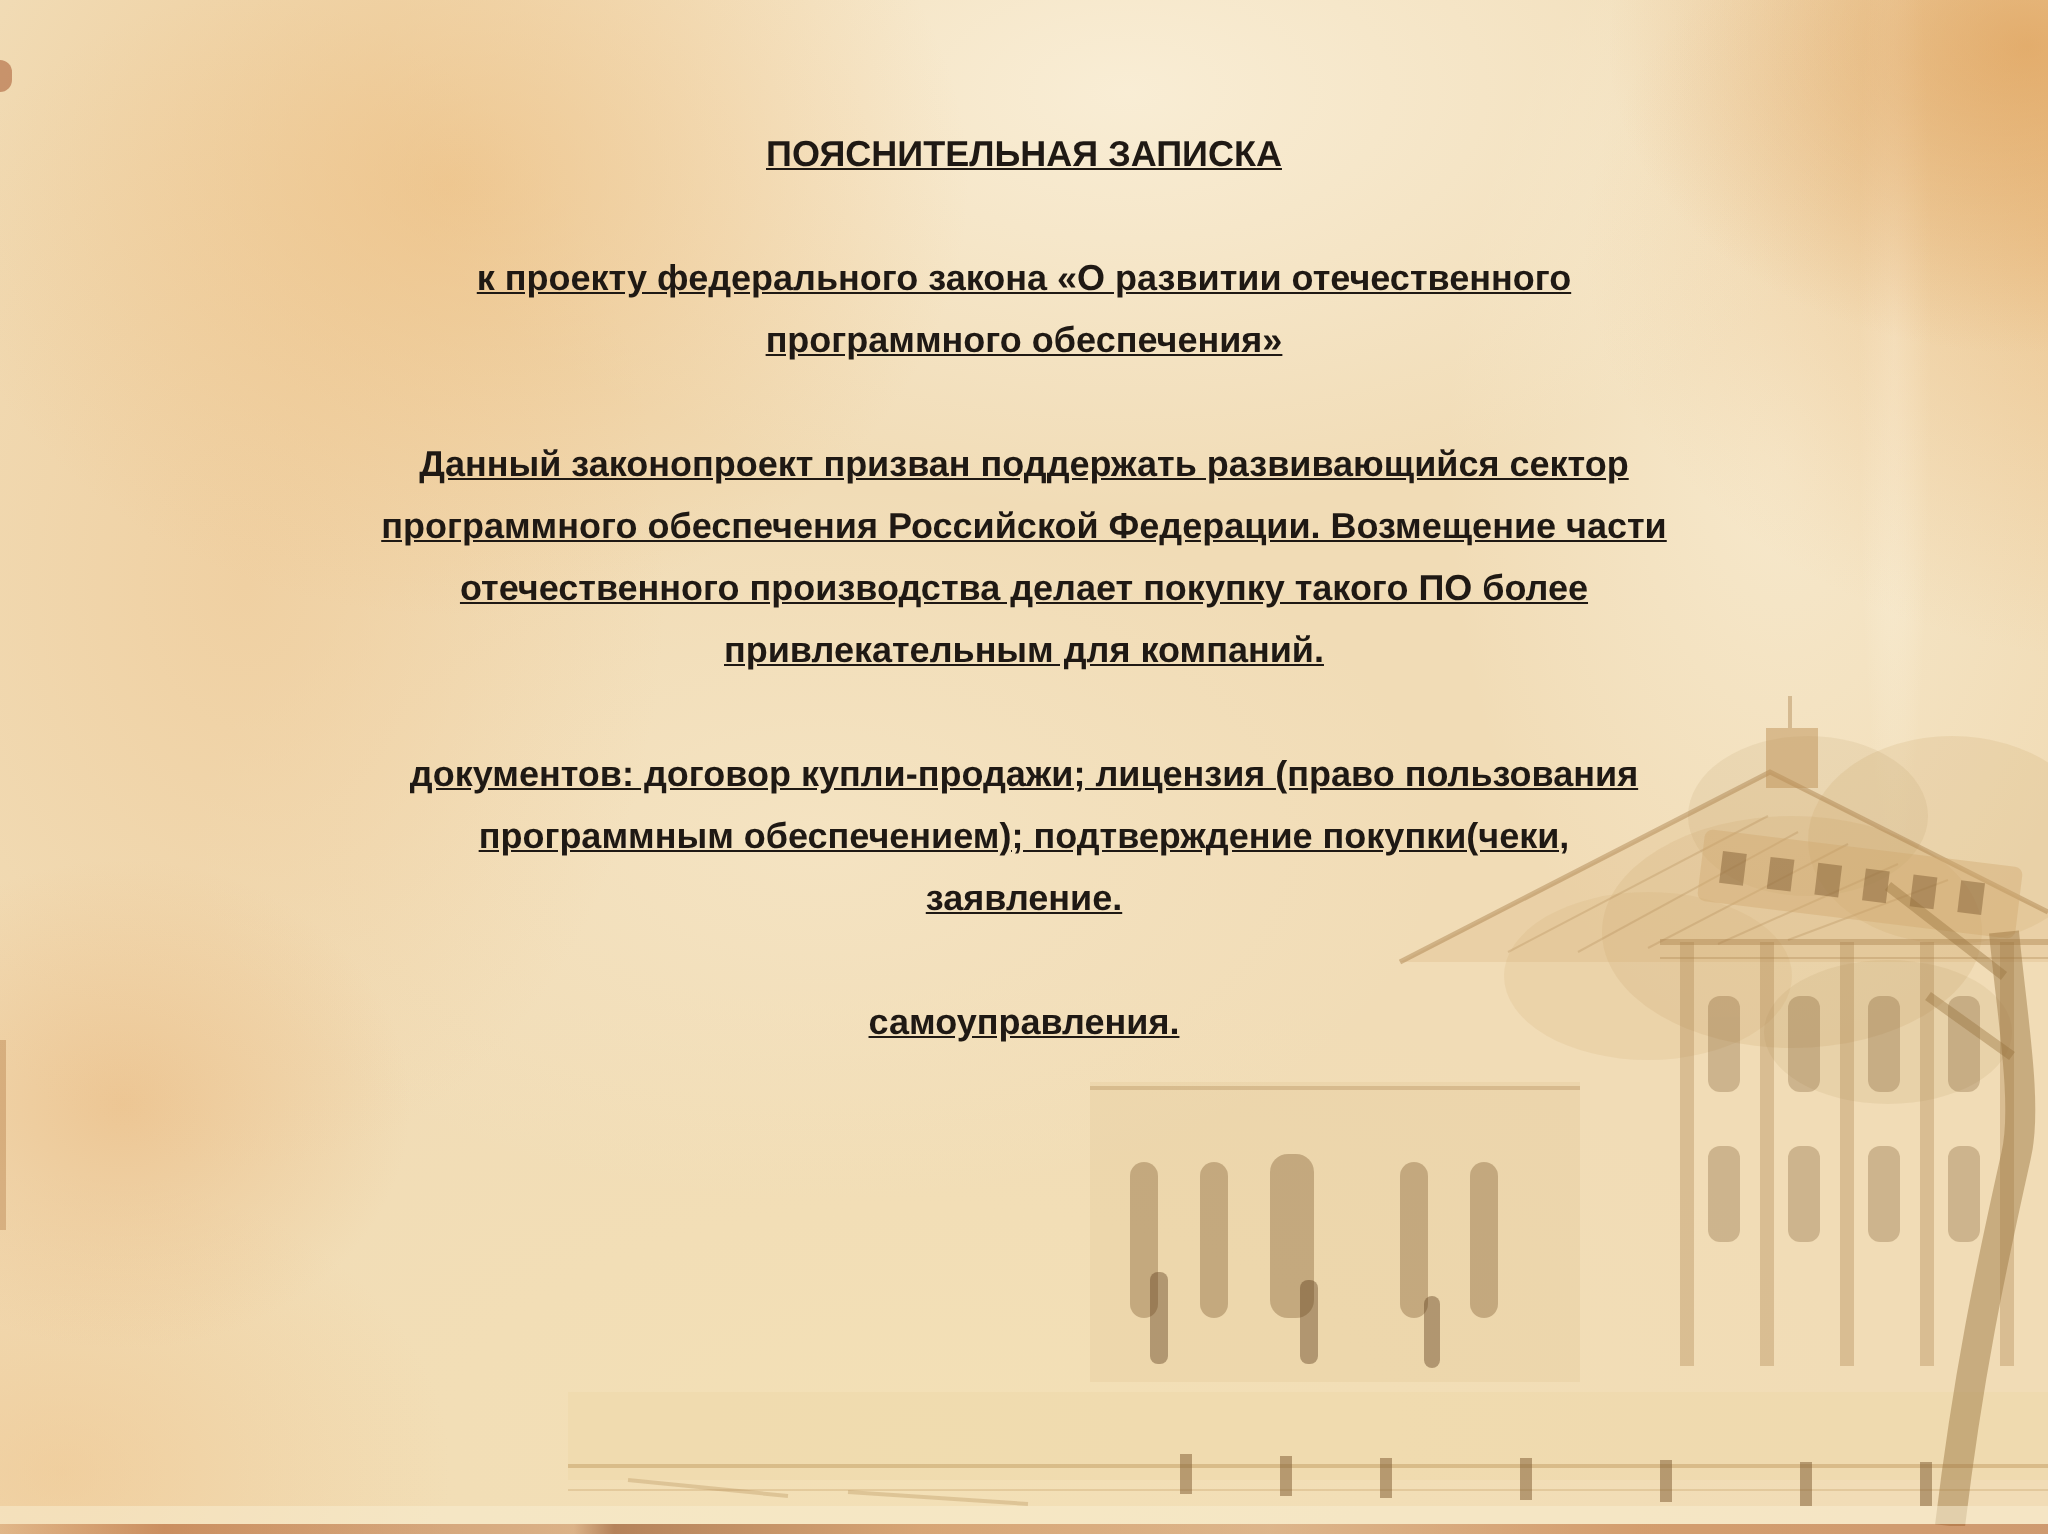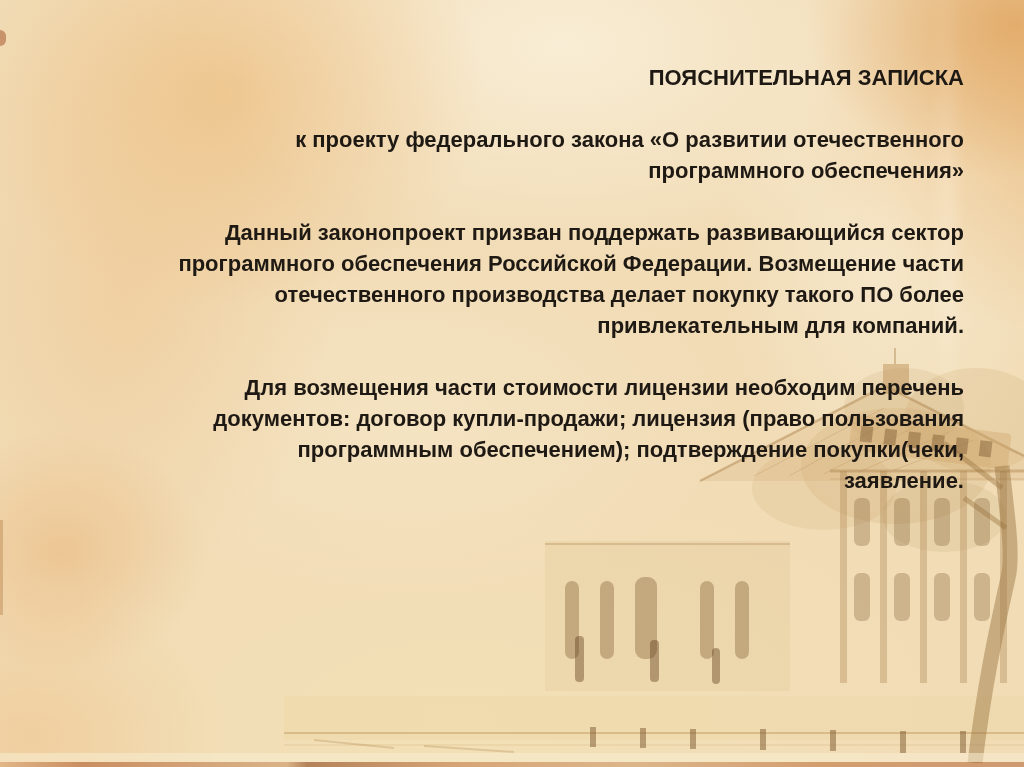--- a/index.html
+++ b/index.html
@@ -28,22 +28,22 @@
   .torn-edge{
     position:absolute;left:0;bottom:0;width:100%;height:5px;
     background:linear-gradient(90deg,
       rgba(164,74,26,.20) 0%, rgba(164,74,26,.50) 8%, rgba(164,74,26,.30) 28%,
       rgba(130,55,15,.55) 30%, rgba(181,94,38,.45) 45%, rgba(164,74,26,.28) 62%,
       rgba(181,94,38,.50) 80%, rgba(164,74,26,.45) 100%);
   }
   .torn-edge-light{position:absolute;left:0;bottom:5px;width:100%;height:9px;background:rgba(248,236,208,.55);}
   .textbox{
     position:absolute;top:62px;left:60px;right:60px;
-    text-align:right;color:#1f1914;
-    font-size:22px;font-weight:700;
+    text-align:center;color:#1f1914;
+    font-size:18px;font-weight:700;text-decoration:underline;
   }
   .line{height:31px;line-height:31px;white-space:nowrap;}
   .spacer{height:31px;}
 </style>
 </head>
 <body>
 
 <div class="slide">
 
   <svg class="photo" viewBox="0 0 740 415" aria-hidden="true">
@@ -150,20 +150,20 @@
     <div class="line">к проекту федерального закона «О развитии отечественного</div>
     <div class="line">программного обеспечения»</div>
     <div class="spacer"></div>
 
     <div class="line">Данный законопроект призван поддержать развивающийся сектор</div>
     <div class="line">программного обеспечения Российской Федерации. Возмещение части</div>
     <div class="line">отечественного производства делает покупку такого ПО более</div>
     <div class="line">привлекательным для компаний.</div>
     <div class="spacer"></div>
 
-    <div class="line">Для возмещения части стоимости лицензии необходим перечень</div>
     <div class="line">документов: договор купли-продажи; лицензия (право пользования</div>
     <div class="line">программным обеспечением); подтверждение покупки(чеки,</div>
     <div class="line">заявление.</div>
     <div class="spacer"></div>
 
+    <div class="line">самоуправления.</div>
   </div>
 </div>
 
 </body></html>

